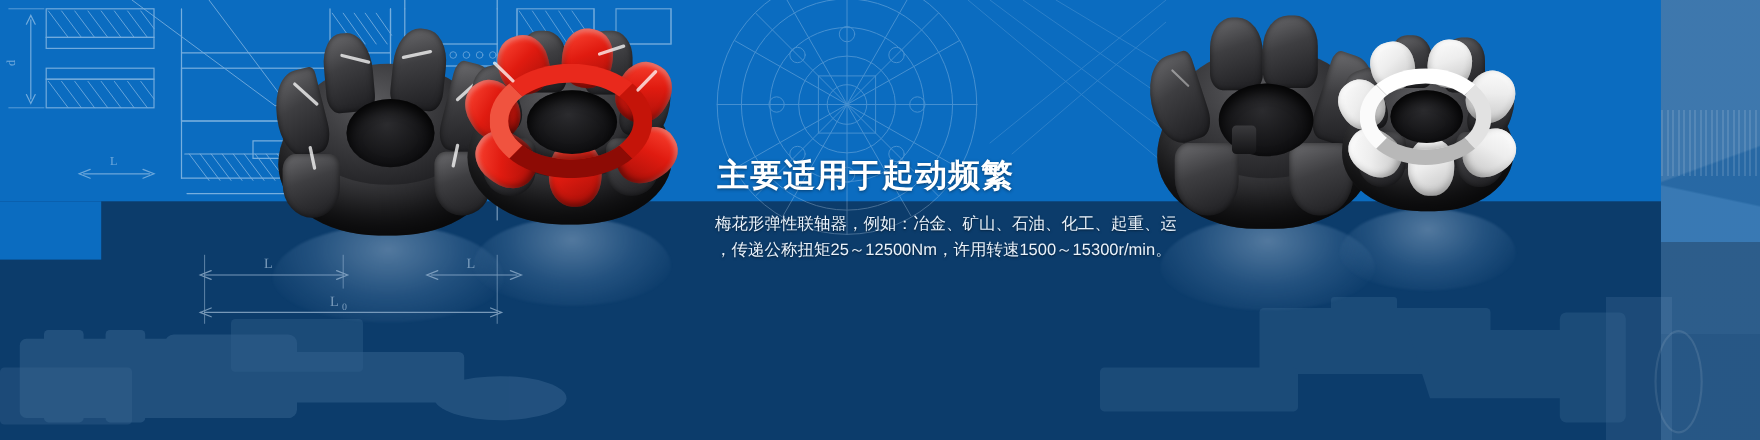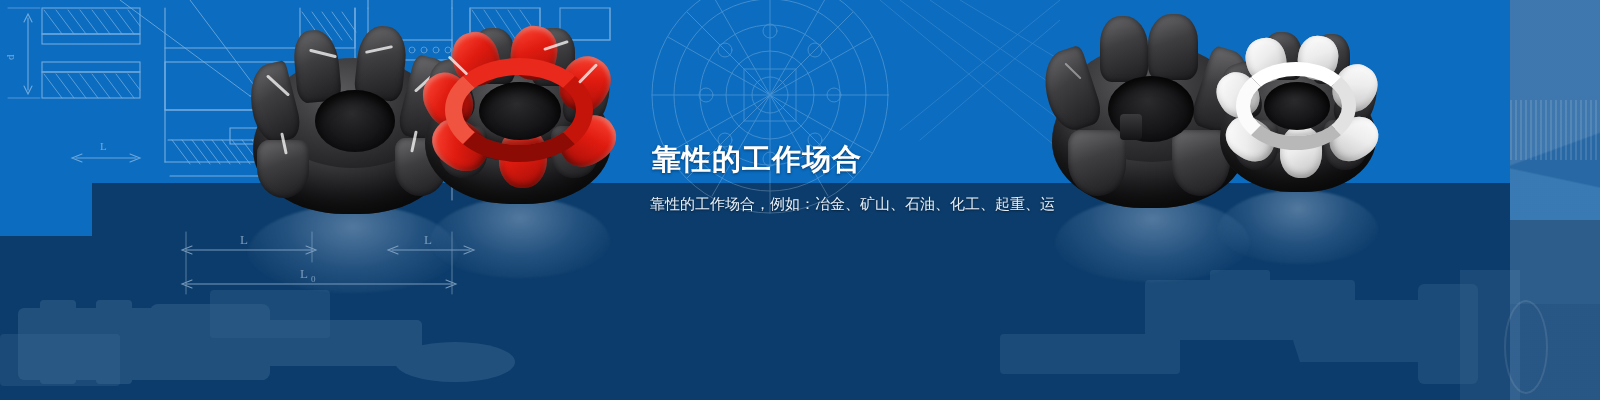--- a/index.html
+++ b/index.html
@@ -356,19 +356,20 @@
     <div class="petal" style="left:122px;top:40px;width:42px;height:48px;transform:rotate(32deg);"></div>
     <div class="petal" style="left:122px;top:90px;width:40px;height:50px;transform:rotate(58deg);"></div>
     <div class="petal" style="left:68px;top:102px;width:42px;height:52px;transform:rotate(2deg);"></div>
     <div class="petal" style="left:18px;top:90px;width:40px;height:50px;transform:rotate(-56deg);"></div>
     <div style="position:absolute;left:24px;top:38px;width:120px;height:88px;border-radius:50%;
                 border:14px solid;border-color:#ffffff #e2e2e2 #b8b8b8 #fbfbfb;box-sizing:border-box;
                 box-shadow:inset 0 -3px 7px rgba(0,0,0,.25);"></div>
     <div class="bore" style="left:52px;top:58px;width:66px;height:48px;"></div>
   </div>
 
-  <div class="title">靠性的工作场合</div>
+  <div class="title">主要适用于起动频繁</div>
 
   <div class="body-copy">
-    <span class="ln">靠性的工作场合，例如：冶金、矿山、石油、化工、起重、运</span>
+    <span class="ln">梅花形弹性联轴器，例如：冶金、矿山、石油、化工、起重、运</span>
+    <span class="ln">，传递公称扭矩25～12500Nm，许用转速1500～15300r/min。</span>
   </div>
 
 </div>
 
 </body></html>

